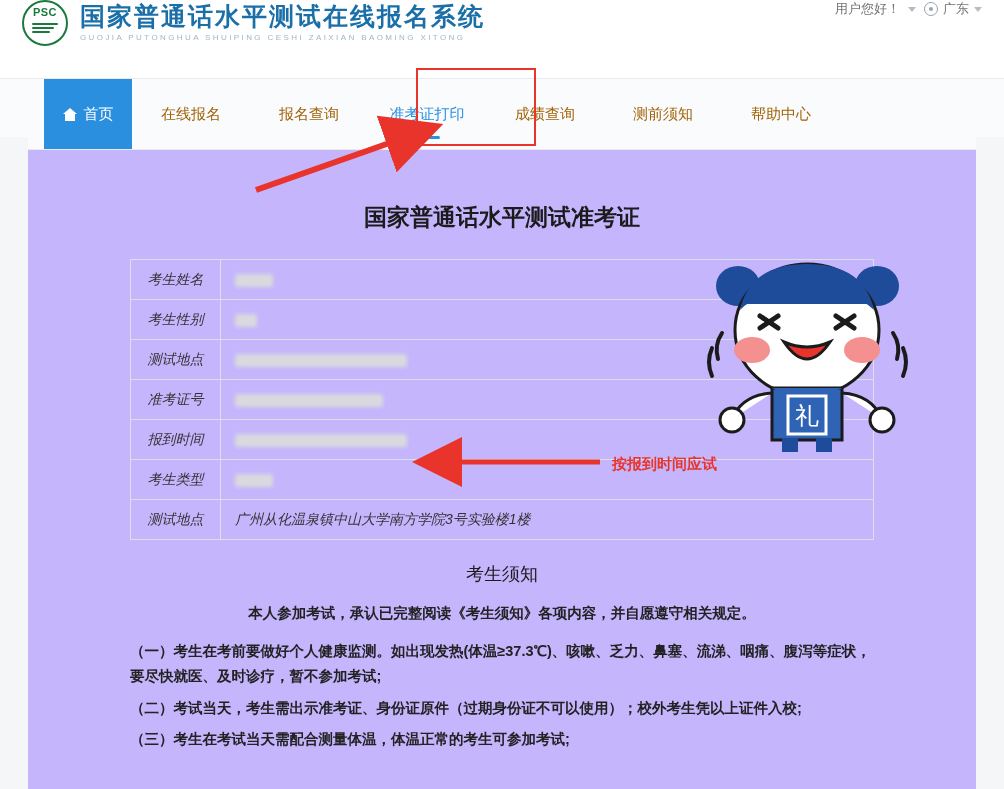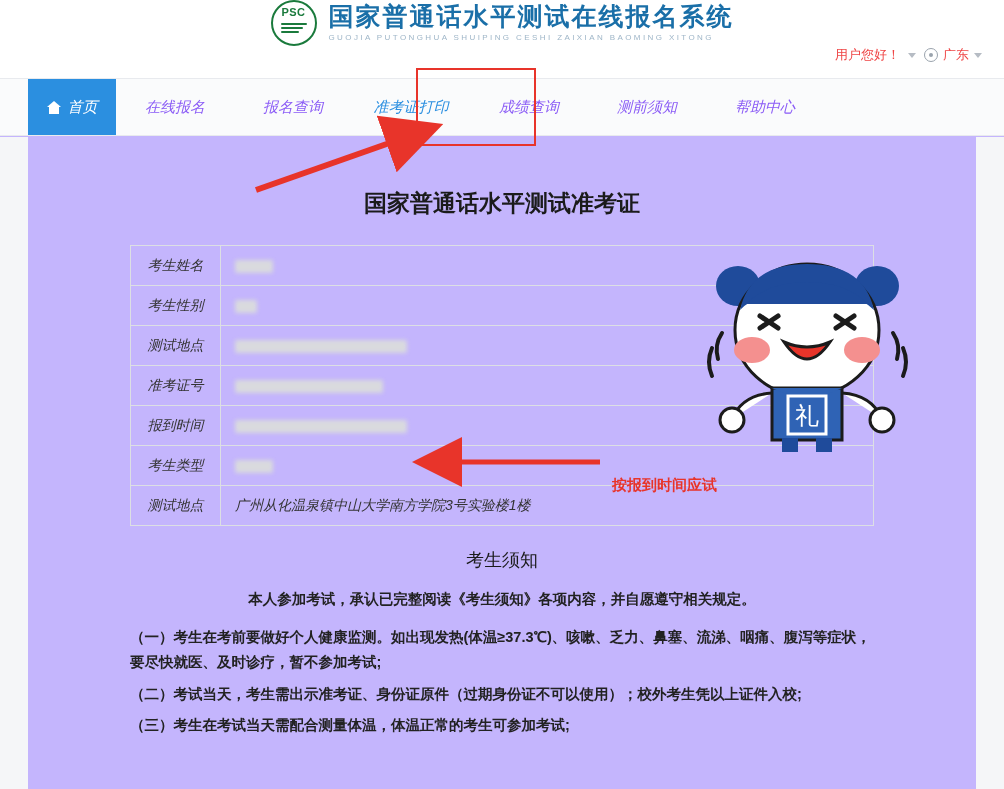--- a/index.html
+++ b/index.html
@@ -15,23 +15,22 @@
     width: 1004px; height: 789px;
     background: #ffffff;
   }
 
   
   .header {
     position: relative;
     height: 78px;
     background: #ffffff;
     display: flex;
-    align-items: center;
+    align-items: flex-start;
     padding: 0 22px;
-    flex-direction: column;
   }
   .logo-wrap {
     display: flex;
     align-items: center;
     gap: 12px;
   }
   .logo-badge {
     width: 46px; height: 46px;
     border: 2px solid #1a7a3c;
     border-radius: 50%;
@@ -75,21 +74,21 @@
     color: #9fb6c8;
     letter-spacing: 2.4px;
     margin-top: 4px;
   }
   .header-right {
     margin-left: auto;
     display: flex;
     align-items: center;
     gap: 8px;
     font-size: 13px;
-    color: #ef4444;
+    color: #737373;
   }
   .hr-item {
     display: flex;
     align-items: center;
     gap: 5px;
     cursor: pointer;
   }
   .caret {
     width: 0; height: 0;
     border-left: 4px solid transparent;
@@ -110,36 +109,35 @@
     width: 4px; height: 4px;
     background: #9aa3ad;
     border-radius: 50%;
     top: 4px; left: 4px;
   }
 
   
   .nav {
     display: flex;
     align-items: stretch;
-    height: 58px;
+    height: 72px;
     background: #fafbfc;
     border-top: 1px solid #e8eaee;
     border-bottom: 1px solid #e8eaee;
-    padding-left: 28px;
-    position: relative;
-    font-style: italic;
+    padding-left: 44px;
+    position: relative;
   }
   .nav-item {
     display: flex;
     align-items: center;
     justify-content: center;
     gap: 6px;
     min-width: 118px;
     font-size: 15px;
-    color: #8b5cf6;
+    color: #a16207;
     cursor: pointer;
     position: relative;
   }
   .nav-item.home {
     background: #2b8fe0;
     color: #ffffff;
     min-width: 88px;
   }
   .home-icon {
     width: 15px; height: 13px;
@@ -269,21 +267,21 @@
   
   .anno-svg {
     position: absolute;
     left: 0; top: 0;
     width: 1004px; height: 789px;
     pointer-events: none;
     z-index: 40;
   }
   .anno-text {
     position: absolute;
-    left: 612px; top: 476px;
+    left: 612px; top: 455px;
     font-size: 15px;
     color: #e8342a;
     font-weight: bold;
     z-index: 41;
     white-space: nowrap;
   }
   .side-strip-l, .side-strip-r {
     position: absolute;
     top: 137px;
     width: 28px;

